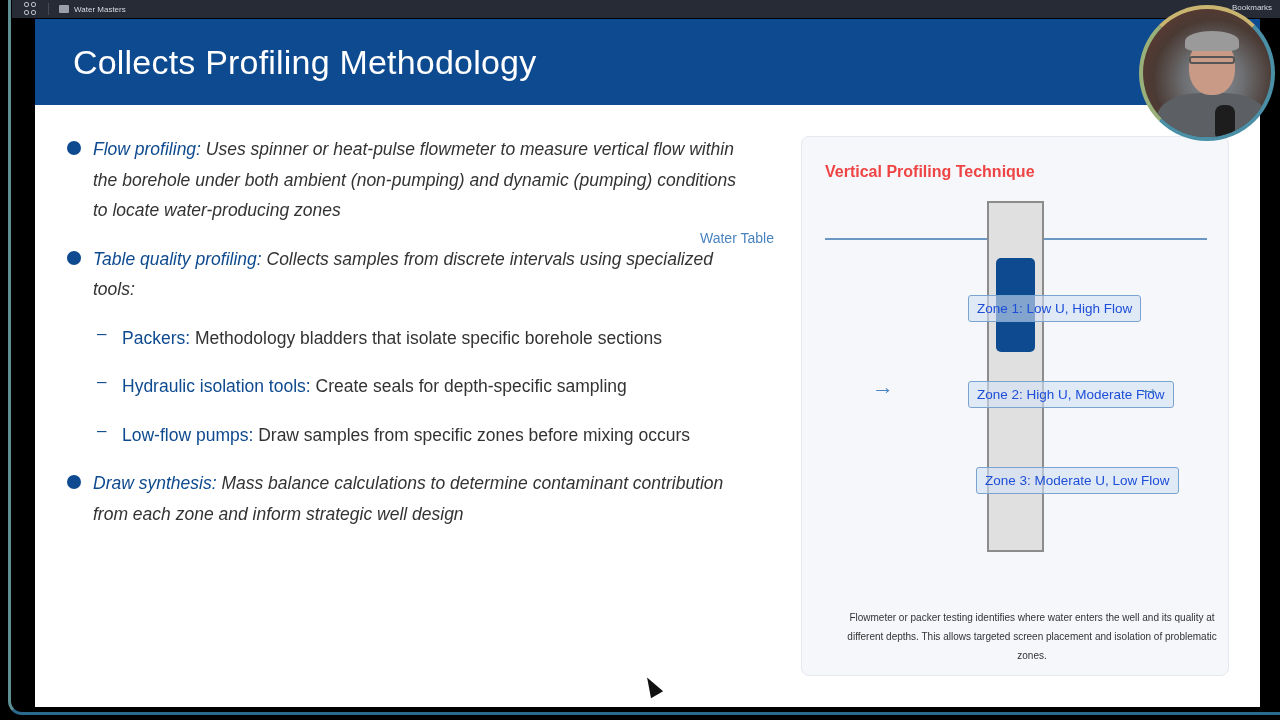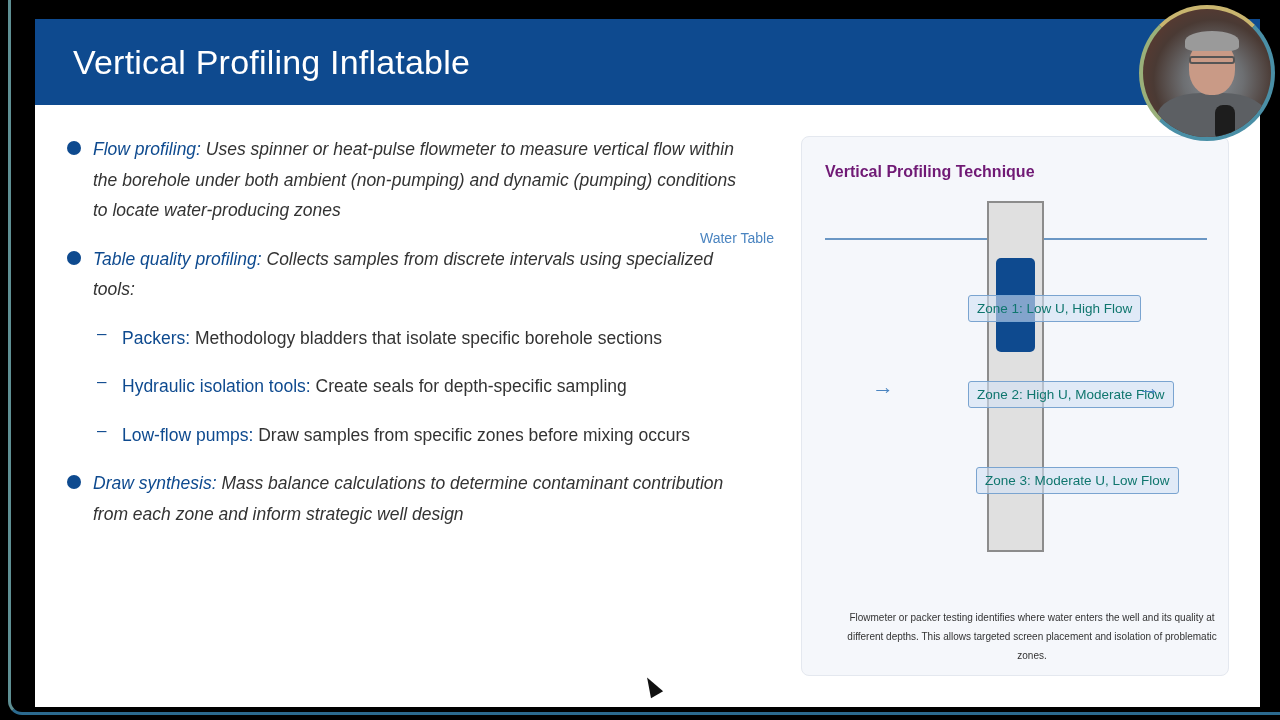--- a/index.html
+++ b/index.html
@@ -22,47 +22,59 @@
   .title { position: absolute; left: 38px; top: 24px; color: #fff; font-size: 34px; font-weight: 500; letter-spacing: 0.2px; }
   .bullets { position: absolute; left: 30px; top: 115px; width: 680px; }
   .bullet { position: relative; padding-left: 28px; font-size: 17.5px; line-height: 30.5px; color: #333; margin-bottom: 18px; font-style: italic; }
   .bullet .dot { position: absolute; left: 2px; top: 7px; width: 14px; height: 14px; border-radius: 50%; background: #0e4a8f; }
   .bullet .lead, .sub .lead { color: #0e4a8f; font-weight: 500; }
   .subs { margin-top: 14px; margin-bottom: 0; }
   .sub { position: relative; padding-left: 57px; font-size: 17.5px; line-height: 30.5px; color: #333; margin-bottom: 18px; }
   .sub .dash { position: absolute; left: 32px; top: -4px; color: #0e4a8f; font-size: 17px; }
   .water-table-label { position: absolute; left: 665px; top: 211px; color: #4a84c0; font-size: 14px; }
   .panel { position: absolute; left: 766px; top: 117px; width: 428px; height: 540px; background: #f5f7fb; border: 1px solid #e4e8ef; border-radius: 8px; }
-  .panel-title { position: absolute; left: 23px; top: 26px; color: #701a75; font-size: 16px; font-weight: bold; }
+  .panel-title { position: absolute; left: 23px; top: 26px; color: #ef4444; font-size: 16px; font-weight: bold; }
   .wt-line { position: absolute; left: 23px; top: 101px; width: 382px; height: 2px; background: #6b97c4; }
   .borehole { position: absolute; left: 185px; top: 64px; width: 57px; height: 351px; background: #e0e0e0; border: 2px solid #8c8c8c; }
   .screen-block { position: absolute; left: 194px; top: 121px; width: 39px; height: 94px; background: #0e4a8f; border-radius: 5px; }
-  .zone { position: absolute; height: 27px; background: rgba(210,225,245,0.6); border: 1px solid #7aa4d0; border-radius: 3px; font-size: 13.5px; color: #0f766e; line-height: 25px; padding: 0 8px; white-space: nowrap; }
+  .zone { position: absolute; height: 27px; background: rgba(210,225,245,0.6); border: 1px solid #7aa4d0; border-radius: 3px; font-size: 13.5px; color: #1d4ed8; line-height: 25px; padding: 0 8px; white-space: nowrap; }
   .arrow { position: absolute; color: #4a84c0; font-size: 22px; line-height: 22px; }
   .caption { position: absolute; left: 20px; top: 471px; width: 388px; text-align: center; color: #333; font-size: 10px; line-height: 19px; margin-left: 16px; }
   .webcam { position: absolute; left: 1139px; top: 5px; width: 136px; height: 136px; border-radius: 50%;
     background: radial-gradient(circle at 55% 55%, #8a8f95 0%, #6d6f72 30%, #4a3a34 60%, #6b3a2e 100%);
     border: 4px solid #4a8fa6; border-top-color: #c9b56f; border-left-color: #9ab07a; overflow: hidden; }
   .webcam .face { position: absolute; left: 46px; top: 30px; width: 46px; height: 56px; border-radius: 45%; background: #c99a86; }
   .webcam .hair { position: absolute; left: 42px; top: 22px; width: 54px; height: 20px; border-radius: 50% 50% 20% 20%; background: #9a9a9a; }
   .webcam .glasses { position: absolute; left: 46px; top: 47px; width: 46px; height: 8px; border: 2px solid #555; border-radius: 3px; }
   .webcam .shirt { position: absolute; left: 14px; top: 84px; width: 110px; height: 60px; border-radius: 40% 40% 0 0; background: #5c5f63; }
   .webcam .mic { position: absolute; left: 72px; top: 96px; width: 20px; height: 36px; border-radius: 8px; background: #1d1d1d; }
   .cursor { position: absolute; left: 641px; top: 681px; width: 0; height: 0; border-left: 7px solid transparent; border-right: 7px solid transparent; border-bottom: 20px solid #111; transform: rotate(-30deg); transform-origin: top left; }
 </style>
 </head>
 <body>
 
 <div class="frame">
   <div class="outer-border"></div>
 
+  <div class="topbar">
+    <div class="apps-icon">
+        <span></span>
+        <span></span>
+        <span></span>
+        <span></span>
+      </div>
+    <div class="divider-v"></div>
+    <div class="folder-icon"></div>
+    <span class="tab-label">Water Masters</span>
+    <span class="bookmarks">Bookmarks</span>
+  </div>
 
   <div class="slide">
     <div class="header">
-      <div class="title">Vertical Profiling Inflatable</div>
+      <div class="title">Collects Profiling Methodology</div>
     </div>
 
     <div class="bullets">
       <div class="bullet">
         <span class="dot"></span>
         <span class="lead">Flow profiling:</span><span> Uses spinner or heat-pulse flowmeter to measure vertical flow within the borehole under both ambient (non-pumping) and dynamic (pumping) conditions to locate water-producing zones</span>
       </div>
       <div class="bullet">
         <span class="dot"></span>
         <span class="lead">Table quality profiling:</span><span> Collects samples from discrete intervals using specialized tools:</span>

